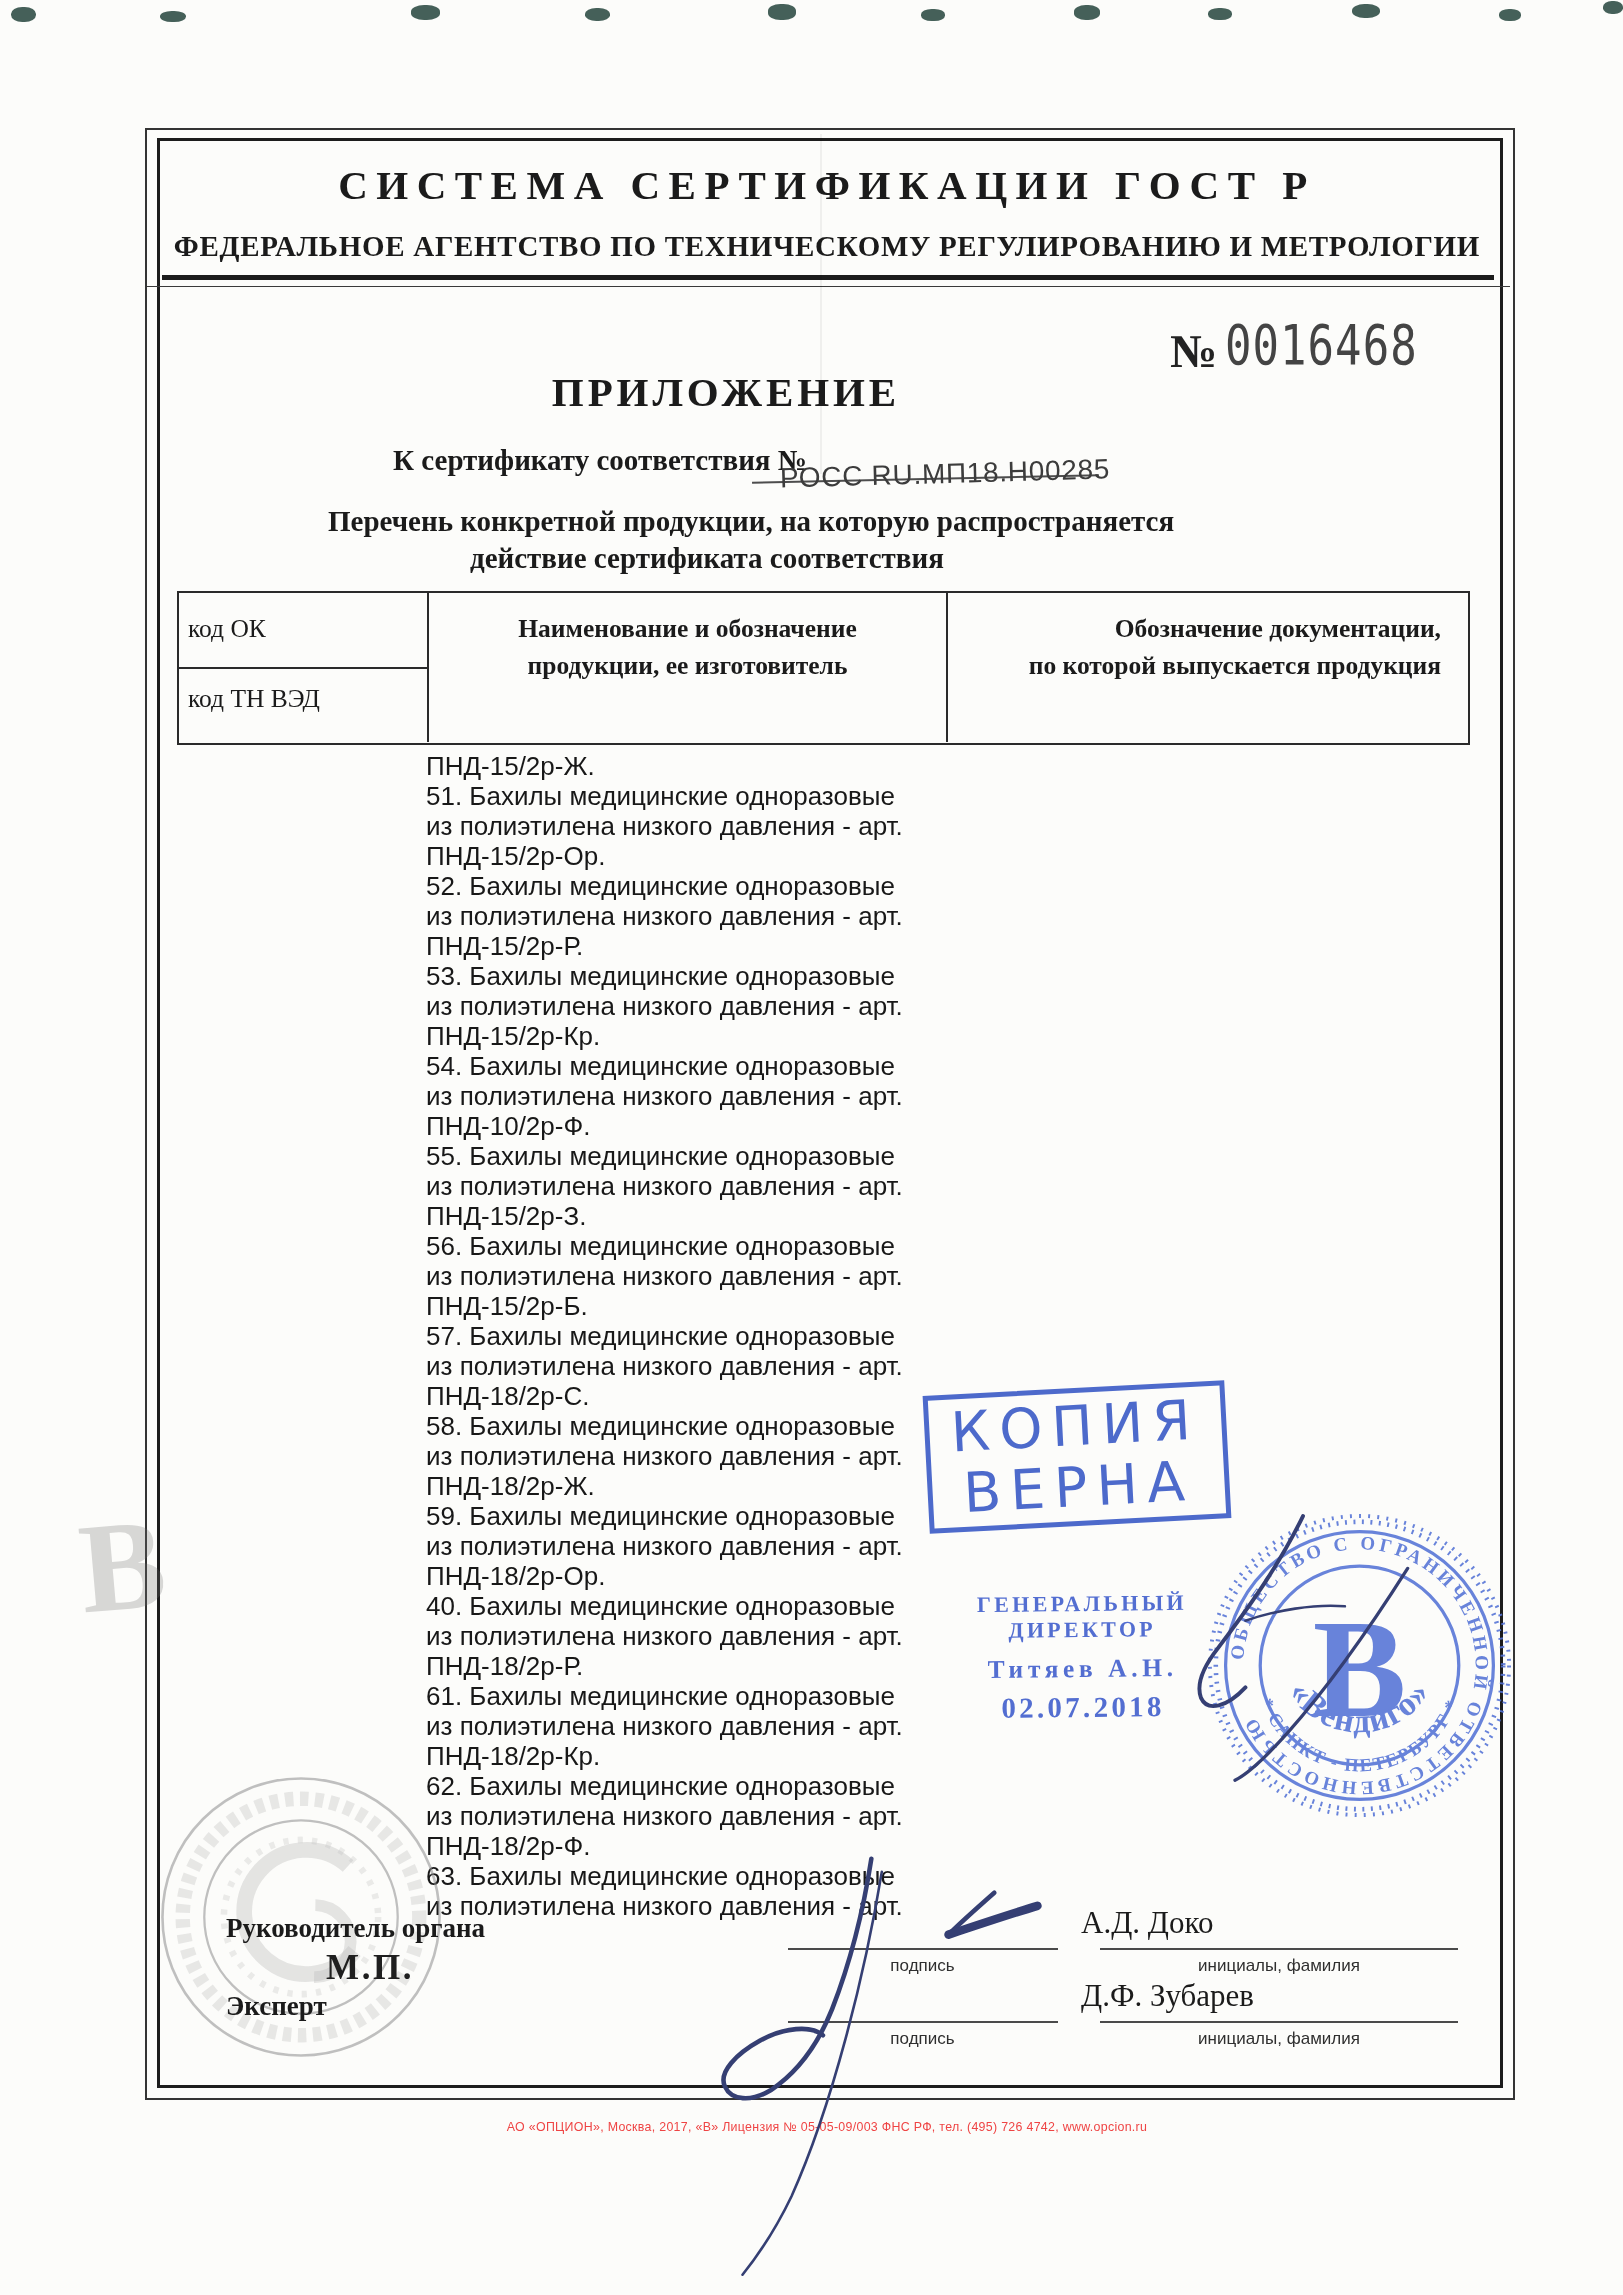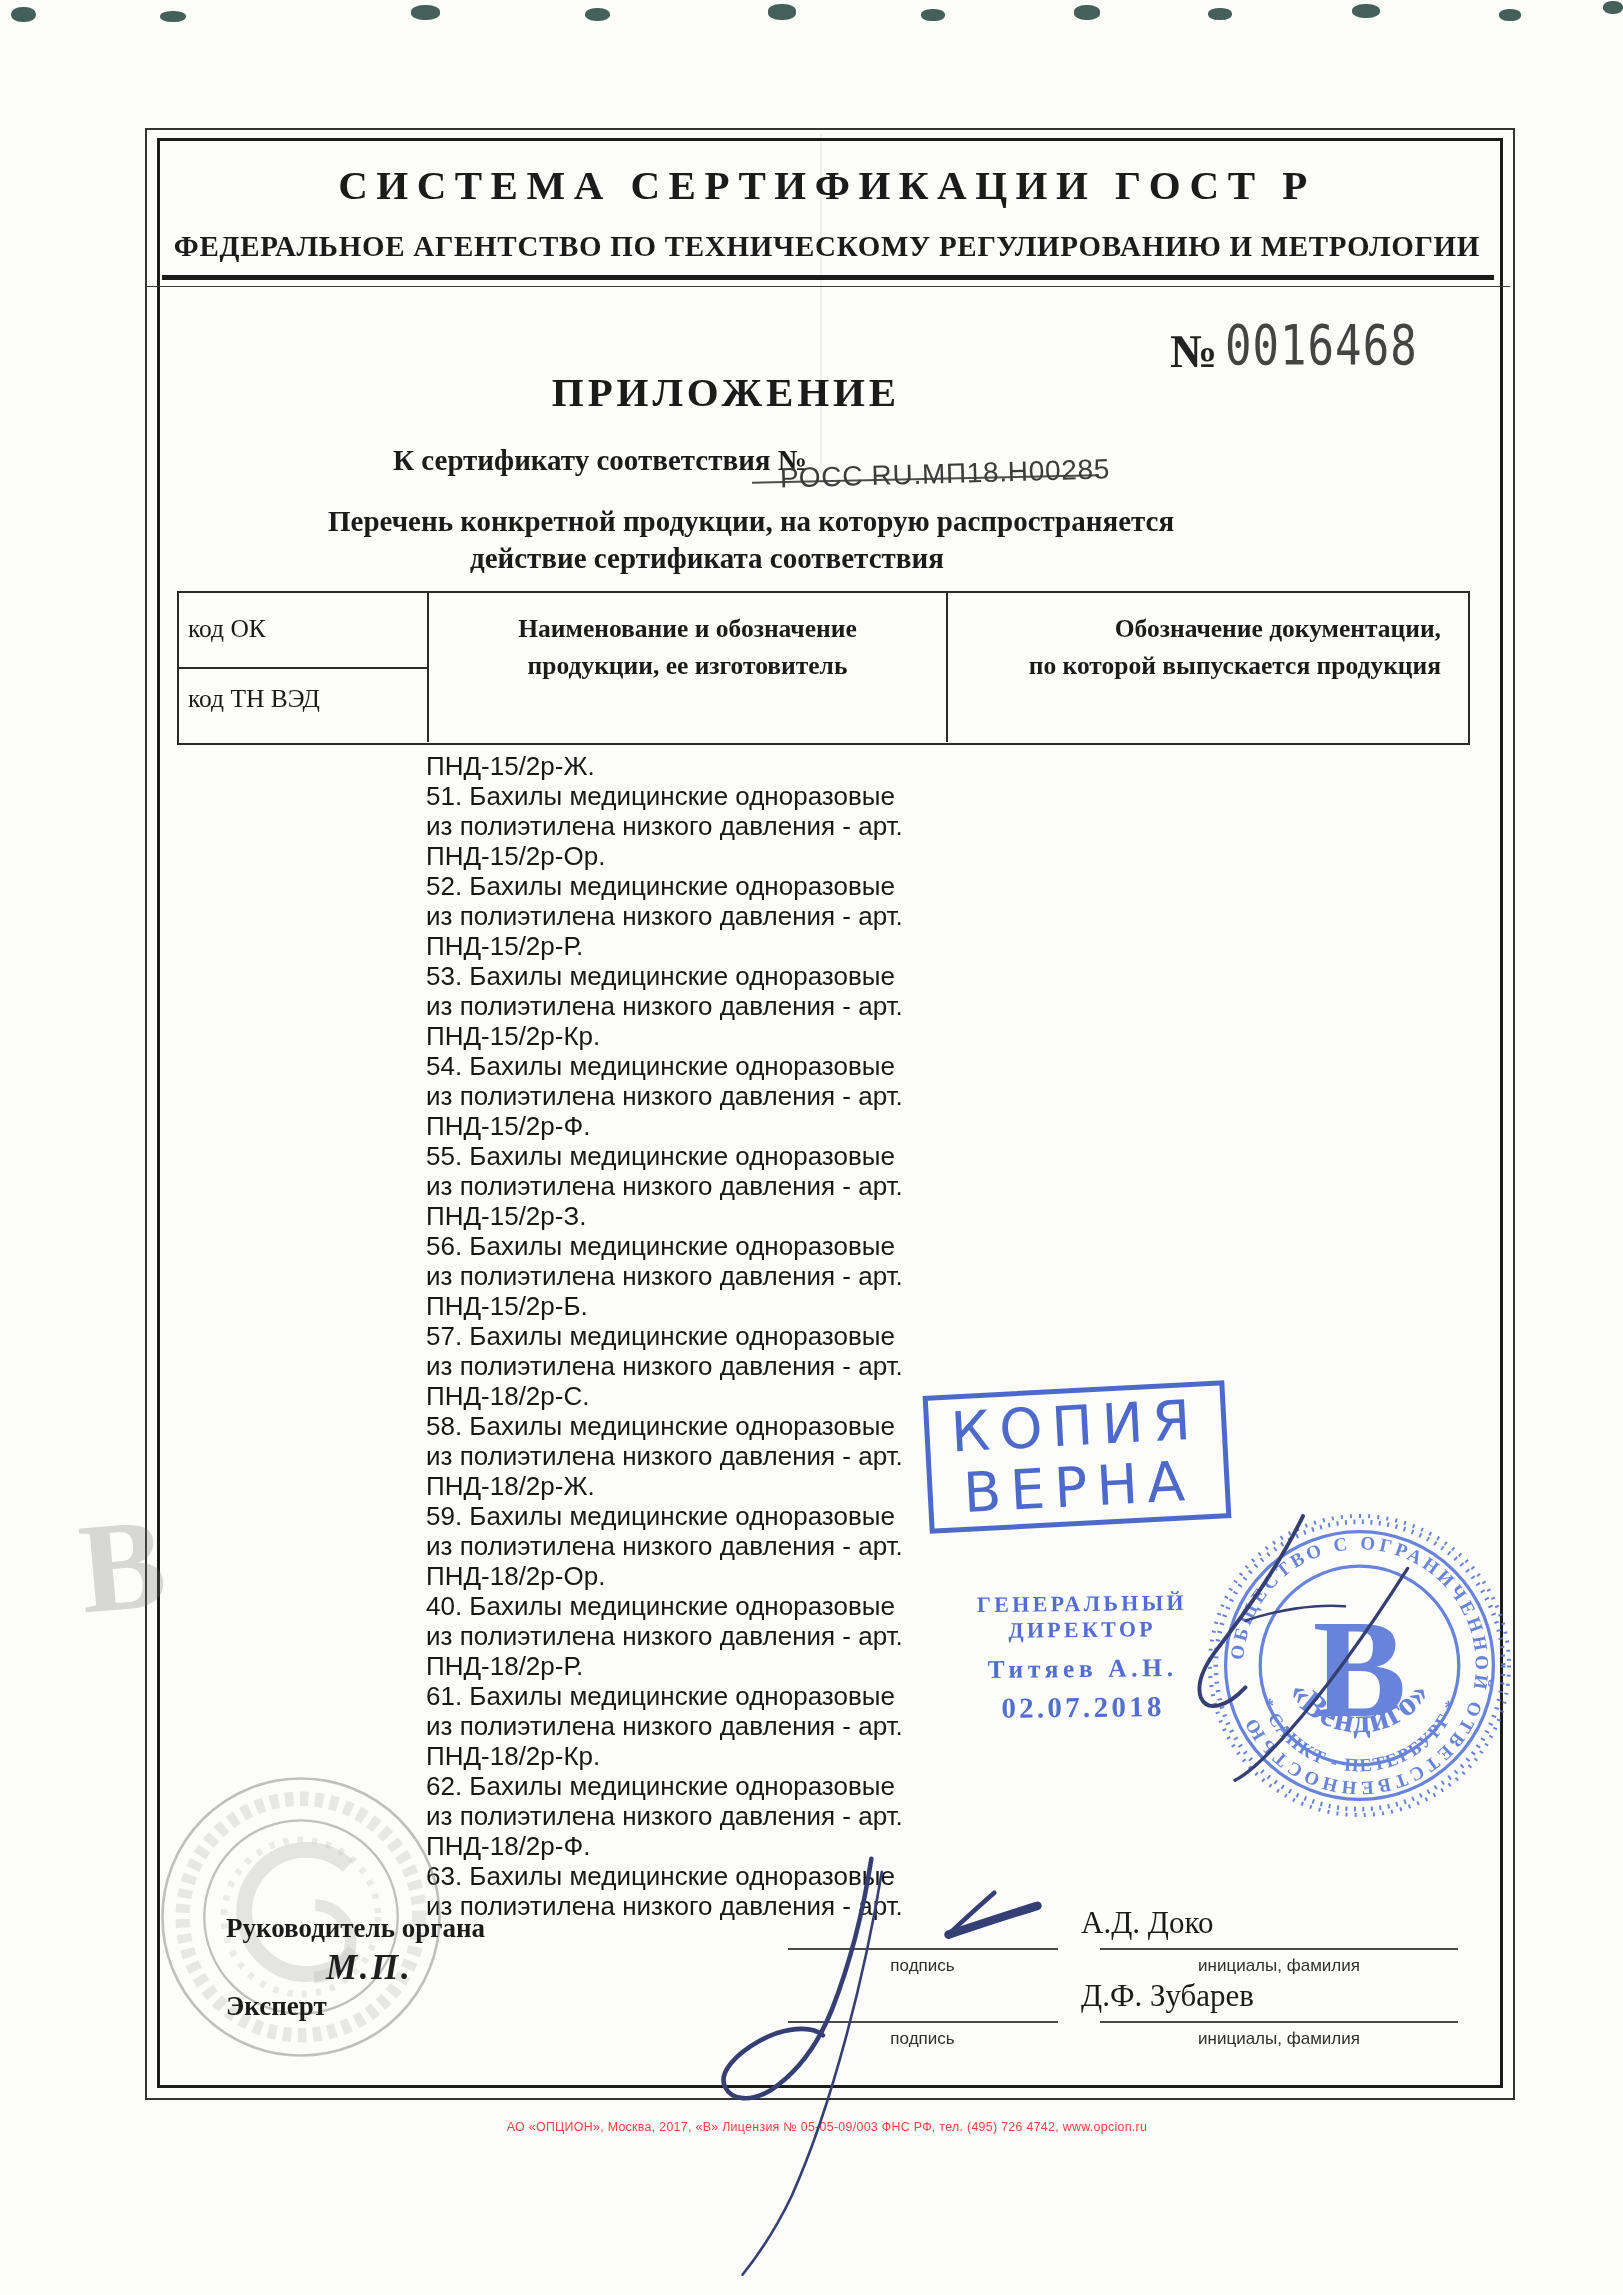--- a/index.html
+++ b/index.html
@@ -41,21 +41,21 @@
   .c2{left:429px;top:610px;width:517px;text-align:center;font-weight:600;line-height:37px;}
   .c3{left:924px;top:610px;width:517px;text-align:right;font-weight:600;line-height:37px;}
   
   .plist{left:426px;top:751px;width:523px;font-family:"Liberation Sans", sans-serif;
       font-size:26px;line-height:30px;color:#181818;}
   
   .lbl{font-size:27px;font-weight:bold;}
   .name{font-size:31px;}
   .cap{font-family:"Liberation Sans", sans-serif;font-size:17px;color:#2f2f2f;}
   .sig-line{height:2px;background:#4a4a4a;}
-  .mp{left:326px;top:1948px;font-size:35px;font-weight:600;color:#1f1f1f;letter-spacing:2.6px;font-style:italic;}
+  .mp{left:326px;top:1948px;font-size:35px;font-weight:600;color:#1f1f1f;letter-spacing:2.6px;}
   
   .fineprint{left:157px;top:2120px;width:1340px;text-align:center;
       font-family:"Liberation Sans", sans-serif;font-size:12.4px;color:#ef4444;letter-spacing:0.3px;}
   
   .stamp-copy{left:926px;top:1388px;width:292px;height:128px;border:5.9px solid #3f5ec8;
       transform:rotate(-3deg);display:flex;flex-direction:column;align-items:center;
       justify-content:center;opacity:.92;}
   .stamp-copy div{font-family:"DejaVu Sans", sans-serif;font-size:55px;letter-spacing:9.2px;
       color:#3f5ec8;line-height:61px;}
   .stamp-dir{left:922px;top:1591px;width:321px;text-align:center;color:#4a67cf;opacity:.95;
@@ -129,21 +129,21 @@
     <div>52. Бахилы медицинские одноразовые</div>
     <div>из полиэтилена низкого давления - арт.</div>
     <div>ПНД-15/2р-Р.</div>
 
     <div>53. Бахилы медицинские одноразовые</div>
     <div>из полиэтилена низкого давления - арт.</div>
     <div>ПНД-15/2р-Кр.</div>
 
     <div>54. Бахилы медицинские одноразовые</div>
     <div>из полиэтилена низкого давления - арт.</div>
-    <div>ПНД-15/2р-Ф.</div>
+    <div>ПНД-10/2р-Ф.</div>
 
     <div>55. Бахилы медицинские одноразовые</div>
     <div>из полиэтилена низкого давления - арт.</div>
     <div>ПНД-15/2р-З.</div>
 
     <div>56. Бахилы медицинские одноразовые</div>
     <div>из полиэтилена низкого давления - арт.</div>
     <div>ПНД-15/2р-Б.</div>
 
     <div>57. Бахилы медицинские одноразовые</div>

